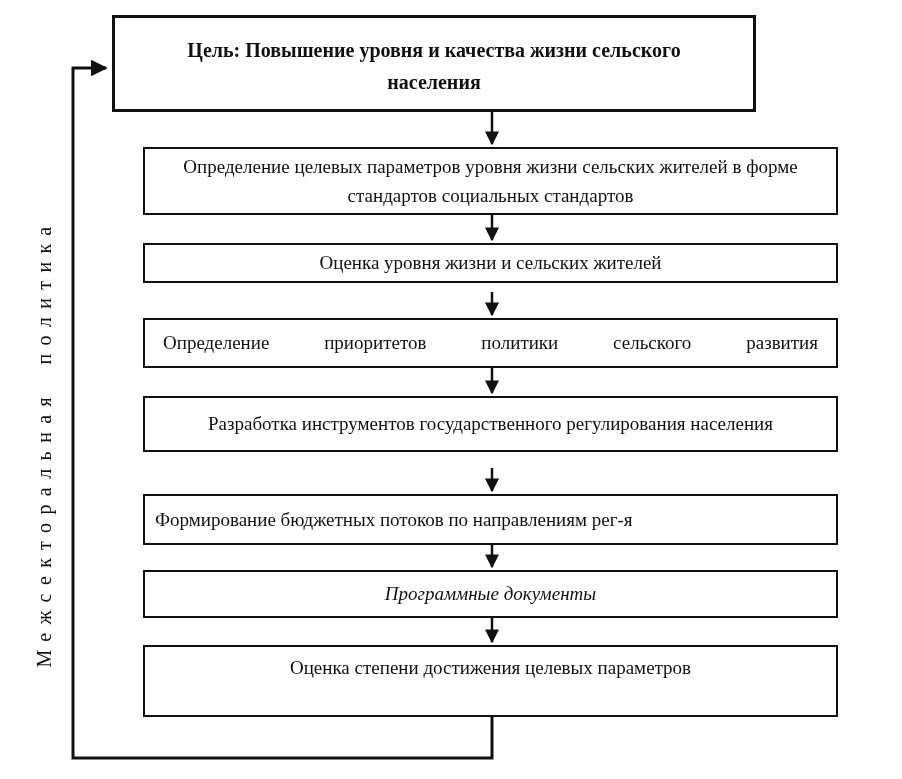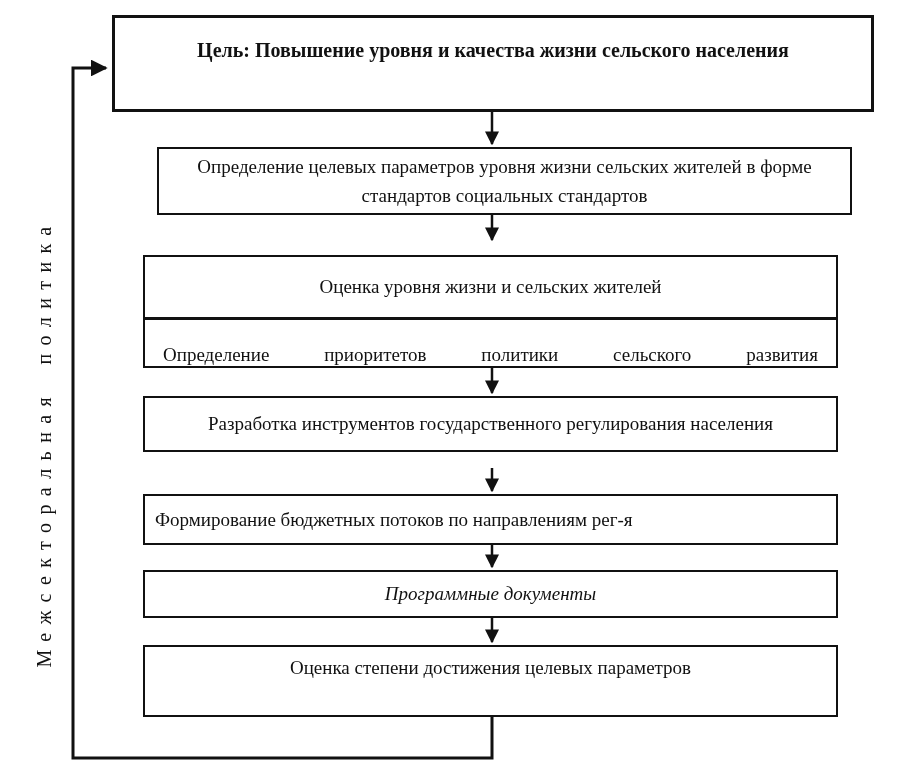--- a/index.html
+++ b/index.html
@@ -23,39 +23,39 @@
     background: #fff;
     display: flex;
     align-items: center;
     justify-content: center;
     text-align: center;
     font-size: 19px;
     line-height: 1.55;
     padding: 2px 14px;
   }
   .goal-box {
-    left: 112px; top: 15px; width: 762px; height: 97px;
+    left: 112px; top: 15px; width: 644px; height: 97px;
     border-width: 3px;
     font-weight: bold;
     font-size: 20px;
     line-height: 1.6;
     align-items: flex-start;
     padding-top: 16px;
     padding-left: 40px; padding-right: 40px;
   }
   .step { left: 143px; width: 695px; }
-  .step-0 { top: 147px; height: 68px; margin-left: 14px; }
-  .step-1 { top: 255px; height: 64px; }
+  .step-0 { top: 147px; height: 68px; }
+  .step-1 { top: 243px; height: 40px; }
   .step-2 {
     top: 318px; height: 50px;
     text-align: justify;
     text-align-last: justify;
     display: block;
     line-height: 46px;
-    padding: 12px 18px;
+    padding: 0 18px;
   }
   .step-3 { top: 396px; height: 56px; }
   .step-4 {
     top: 494px; height: 51px;
     justify-content: flex-start;
     text-align: left;
     padding-left: 10px;
   }
   .step-5 { top: 570px; height: 48px; font-style: italic; }
   .step-6 {

